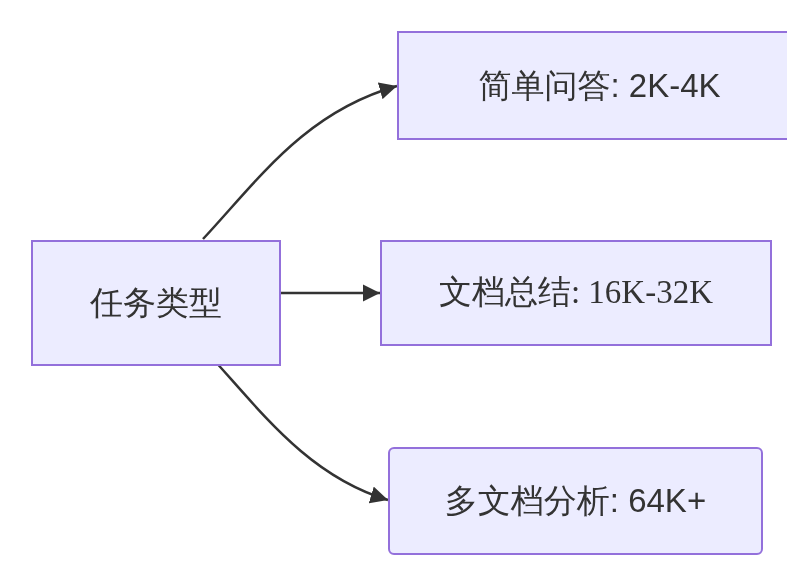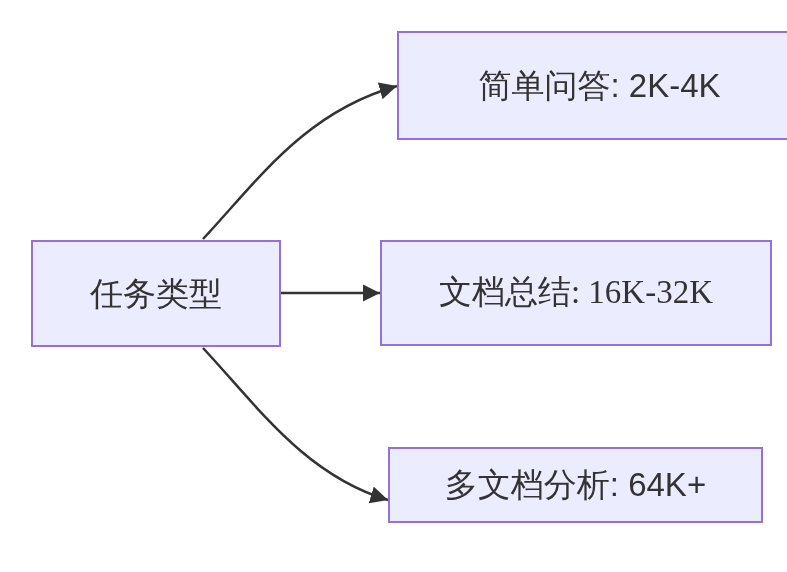--- a/index.html
+++ b/index.html
@@ -46,24 +46,24 @@
     align-items: center;
     justify-content: center;
     background: var(--node-fill);
     border: 2px solid var(--node-border);
     color: var(--text);
     font-size: 33px;
     line-height: 1.2;
     white-space: nowrap;
     text-align: center;
   }
-  .n-root { left: 31px;  top: 240px; width: 250px; height: 107px; }
+  .n-root { left: 31px;  top: 240px; width: 250px; height: 126px; }
   .n-a    { left: 397px; top: 31px;  width: 405px; height: 109px; }
   .n-b    { left: 380px; top: 240px; width: 392px; height: 106px; font-family: Liberation Serif, serif; }
-  .n-c    { left: 388px; top: 447px; width: 375px; height: 76px; }
+  .n-c    { left: 388px; top: 447px; width: 375px; height: 108px; border-radius: 6px; }
 </style>
 </head>
 <body>
 
 <div class="canvas">
 
   <svg class="edges-svg" viewBox="0 0 787 572" xmlns="http://www.w3.org/2000/svg">
     <defs>
       <marker id="arrowhead" viewBox="0 0 10 10" refX="10" refY="5" markerWidth="7" markerHeight="7" orient="auto">
         <path class="arrowhead-shape" d="M 0 0 L 10 5 L 0 10 z"></path>

